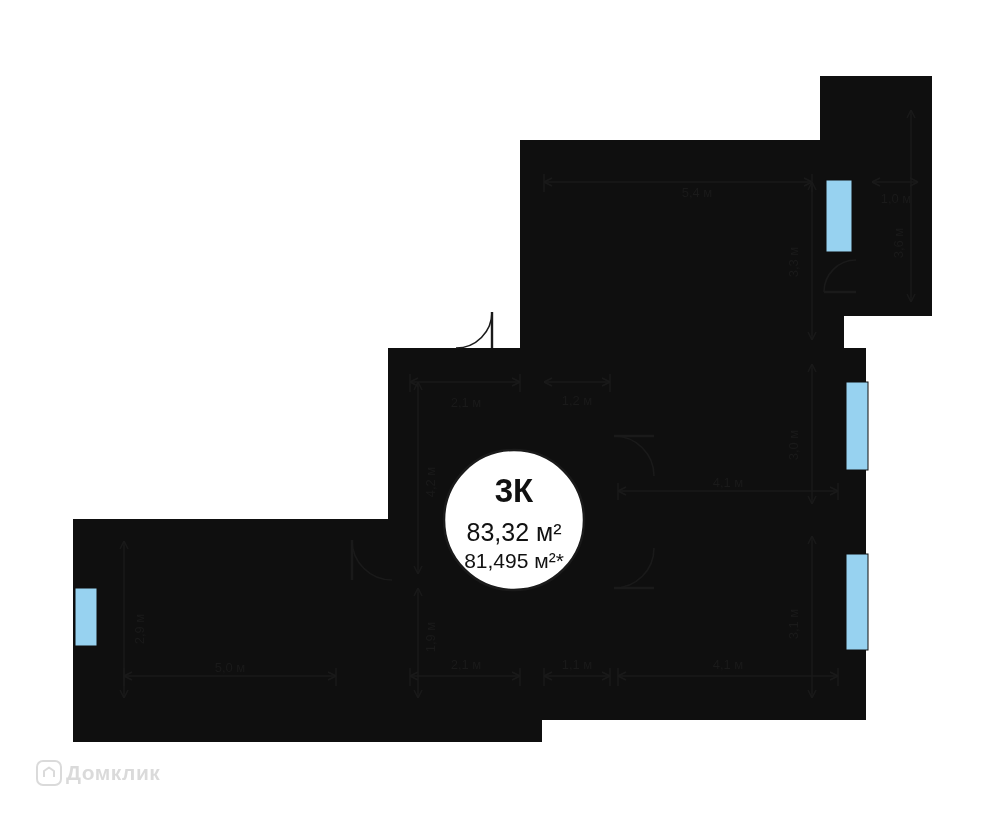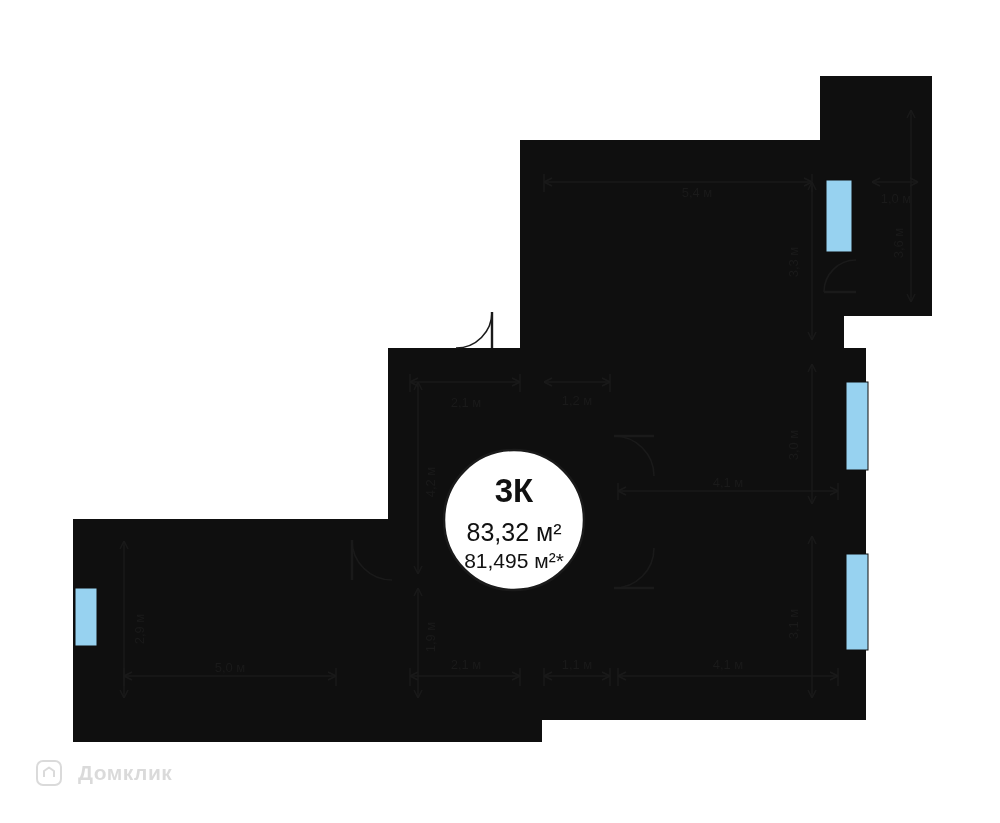--- a/index.html
+++ b/index.html
@@ -51,21 +51,21 @@
     font-family: "Liberation Sans", sans-serif;
     font-size: 21px;
     fill: #111111;
   }
   #watermark {
     position: absolute;
     left: 36px;
     top: 760px;
     display: flex;
     align-items: center;
-    gap: 16px;
+    gap: 4px;
     opacity: 0.22;
   }
   #watermark .wm-text {
     font-family: "Liberation Sans", sans-serif;
     font-size: 21px;
     font-weight: bold;
     color: #5a5a5a;
     letter-spacing: 0.5px;
   }
 </style>

